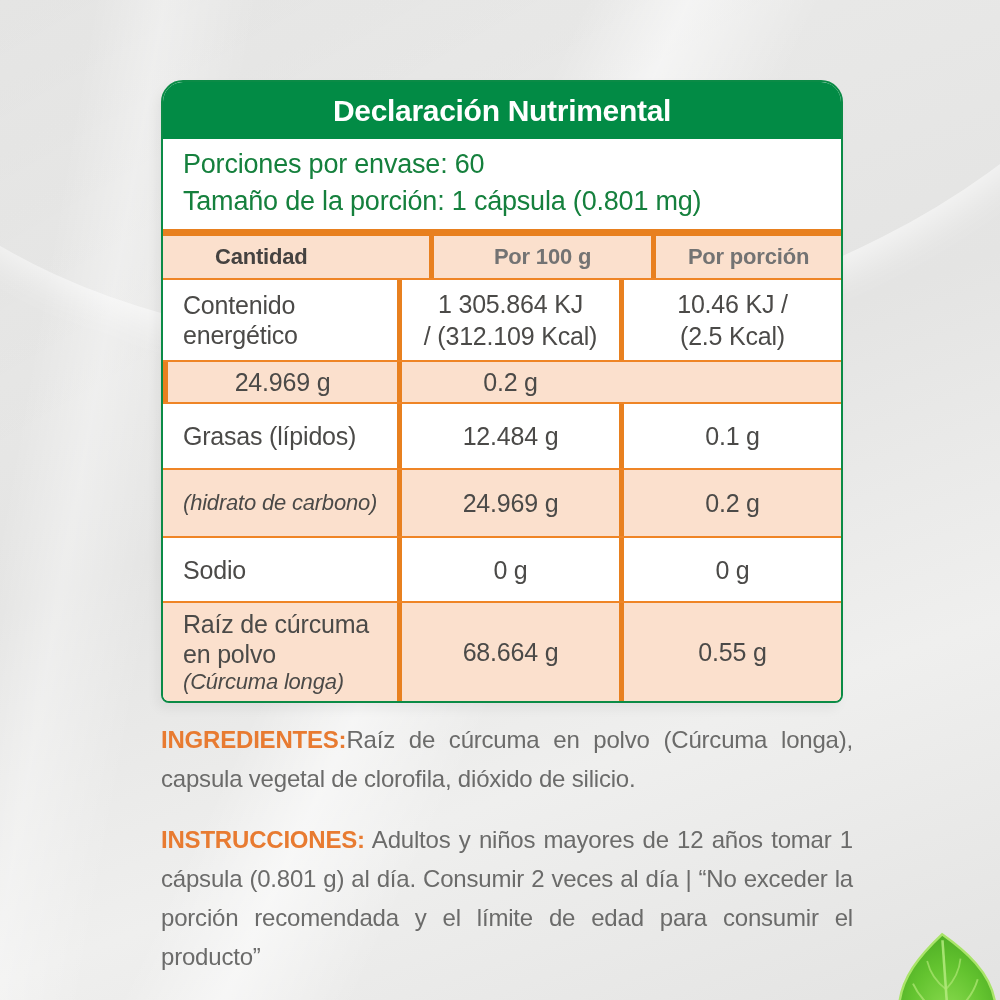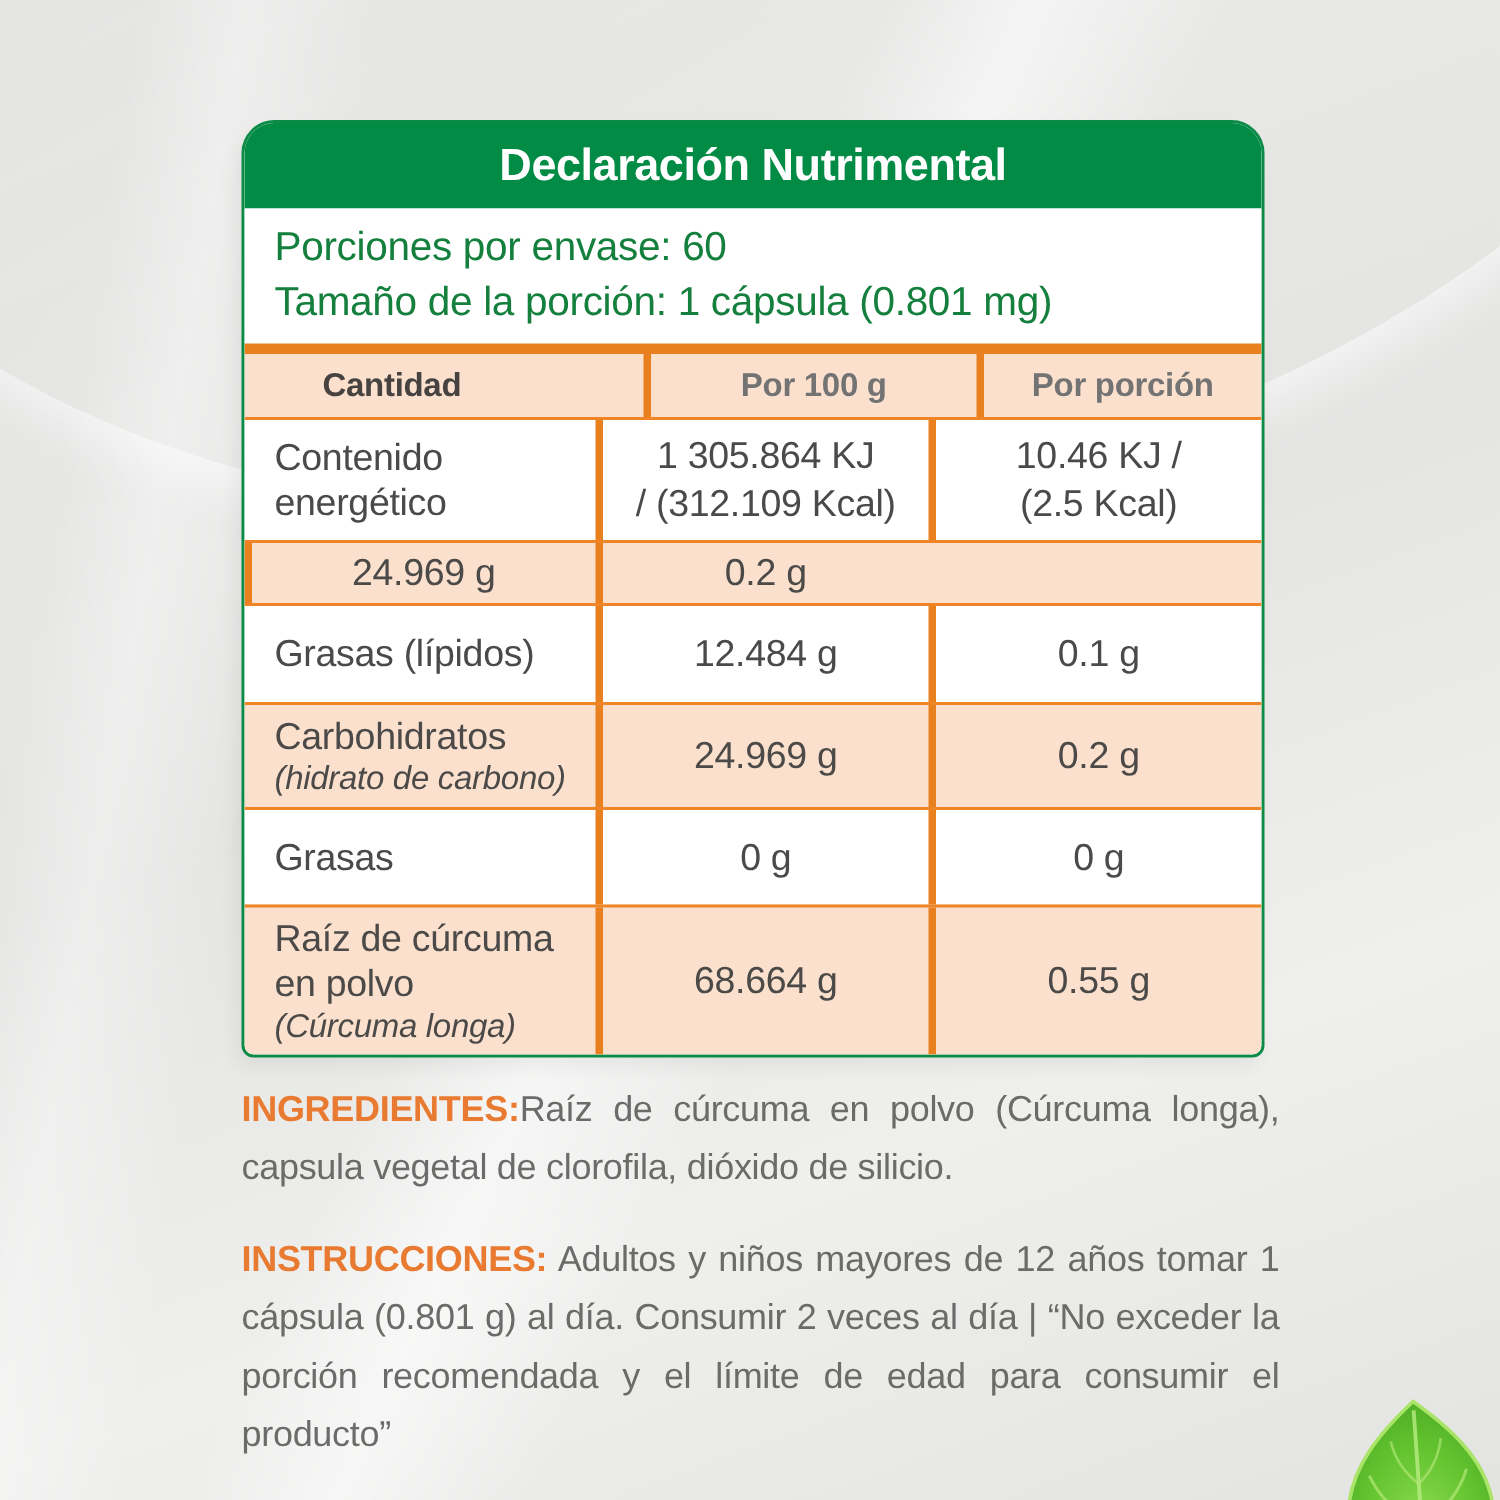--- a/index.html
+++ b/index.html
@@ -118,30 +118,29 @@
   <div class="t-row data-row row-2 white">
     <div class="cell-label">
         <span class="main">Grasas (lípidos)</span>
       </div>
     <div class="cell-value col-2">12.484 g</div>
     <div class="cell-value col-3">0.1 g</div>
   </div>
 
   <div class="t-row data-row row-3 peach">
     <div class="cell-label">
-        <span class="main">Carbohidratos</span>
         <span class="sublabel">(hidrato de carbono)</span>
       </div>
     <div class="cell-value col-2">24.969 g</div>
     <div class="cell-value col-3">0.2 g</div>
   </div>
 
   <div class="t-row data-row row-4 white">
     <div class="cell-label">
-        <span class="main">Grasas</span>
+        <span class="main">Sodio</span>
       </div>
     <div class="cell-value col-2">0 g</div>
     <div class="cell-value col-3">0 g</div>
   </div>
 
   <div class="t-row data-row row-5 peach">
     <div class="cell-label">
         <span class="main">Raíz de cúrcuma
 en polvo</span>
         <span class="sublabel">(Cúrcuma longa)</span>

